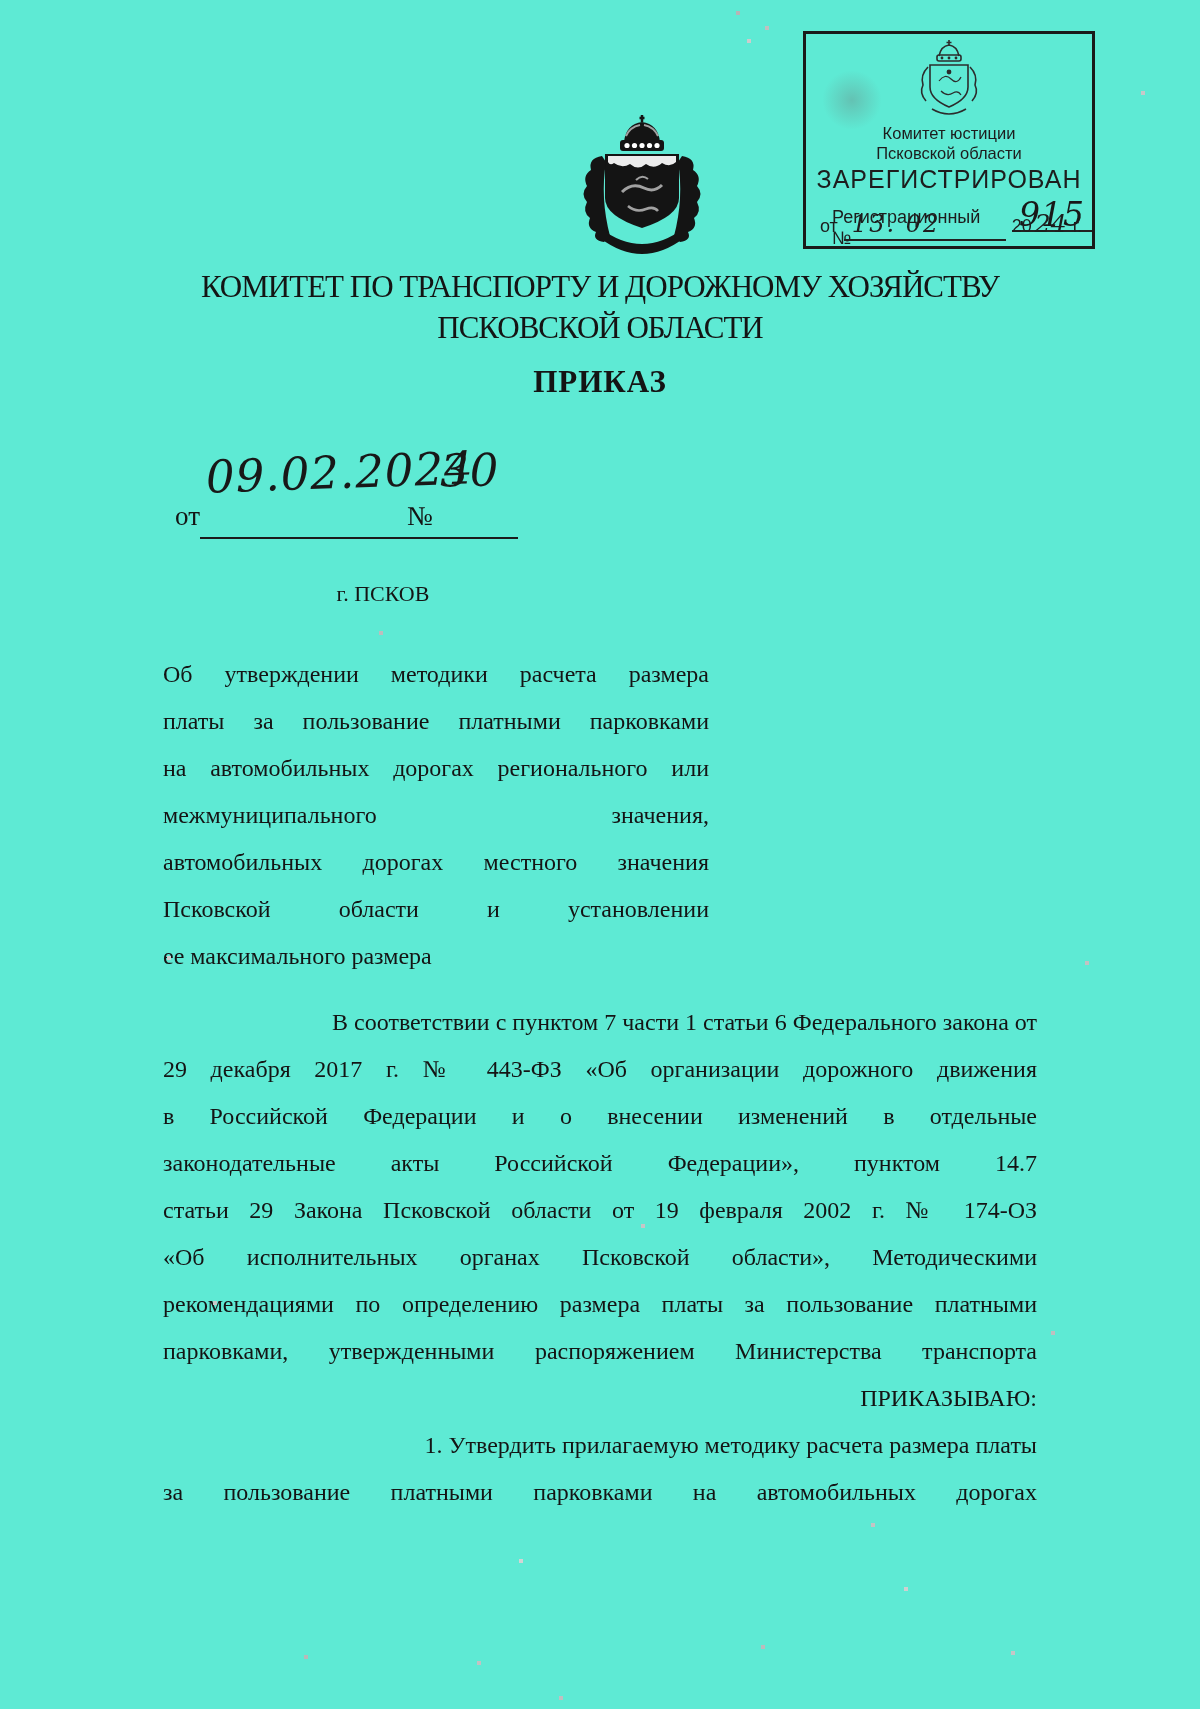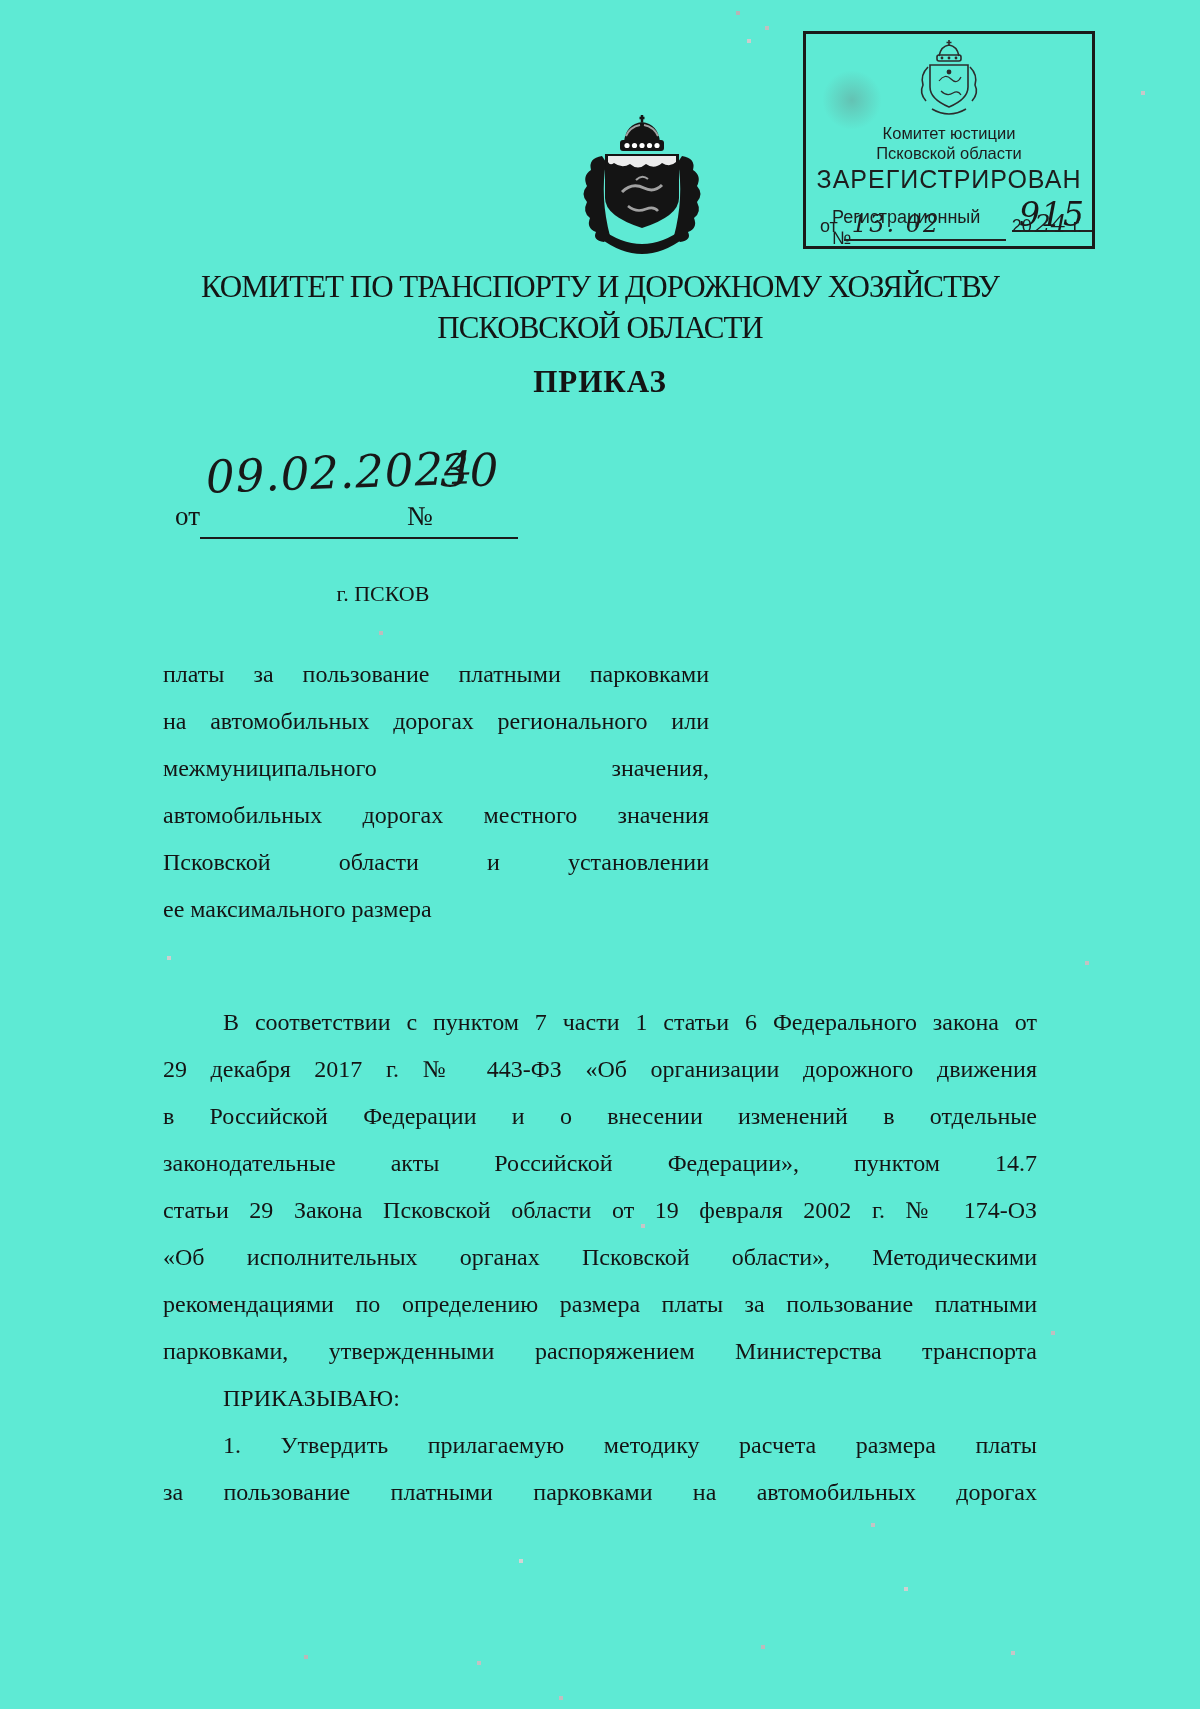--- a/index.html
+++ b/index.html
@@ -46,21 +46,21 @@
   .dl-underline2{position:absolute;left:433px;top:537px;width:85px;height:2px;background:#1b1b1b;}
   .place{position:absolute;left:308px;top:581px;width:150px;text-align:center;font-size:22px;}
 
   
   .subject{position:absolute;left:163px;top:651px;width:546px;font-size:24px;}
   .bodytext{position:absolute;left:163px;top:999px;width:874px;font-size:24px;}
   .line{height:47px;line-height:47px;overflow:hidden;}
   .jl{text-align:justify;}
   .jl::after{content:"";display:inline-block;width:100%;height:0;}
   .ll{text-align:left;}
-  .ind{text-indent:60px;}
+  .ind{text-indent:60px;text-align:right;}
 
   
   .speckles{position:absolute;left:0;top:0;width:2px;height:2px;background:transparent;
     box-shadow:
       737px 12px 0 1px #b5b5b5, 766px 27px 0 1px #c0c0c0, 748px 40px 0 1px #cccccc,
       1142px 92px 0 1px #c8c8c8, 380px 632px 0 1px #bdbdbd, 1086px 962px 0 1px #c2c2c2,
       168px 957px 0 1px #cfcfcf, 642px 1225px 0 1px #c6c6c6, 214px 1302px 0 1px #c9c9c9,
       1052px 1332px 0 1px #bfbfbf, 872px 1524px 0 1px #c4c4c4, 305px 1656px 0 1px #b8b8b8,
       478px 1662px 0 1px #c2c2c2, 762px 1646px 0 1px #bbbbbb, 1012px 1652px 0 1px #c6c6c6,
       560px 1697px 0 1px #c0c0c0, 905px 1588px 0 1px #d0d0d0, 520px 1560px 0 1px #d4d4d4;}
@@ -144,20 +144,21 @@
 
   <span class="dl-from">от</span>
   <span class="dl-date hw">09.02.2024</span>
   <div class="dl-underline1"></div>
   <span class="dl-no">№</span>
   <span class="dl-num hw">30</span>
   <div class="dl-underline2"></div>
   <div class="place">г. ПСКОВ</div>
 
   <div class="subject">
+    <div class="line jl">Об утверждении методики расчета размера</div>
     <div class="line jl">платы за пользование платными парковками</div>
     <div class="line jl">на автомобильных дорогах регионального или</div>
     <div class="line jl">межмуниципального значения,</div>
     <div class="line jl">автомобильных дорогах местного значения</div>
     <div class="line jl">Псковской области и установлении</div>
     <div class="line ll">ее максимального размера</div>
   </div>
 
   <div class="bodytext">
     <div class="line jl ind">В соответствии с пунктом 7 части 1 статьи 6 Федерального закона от</div>

